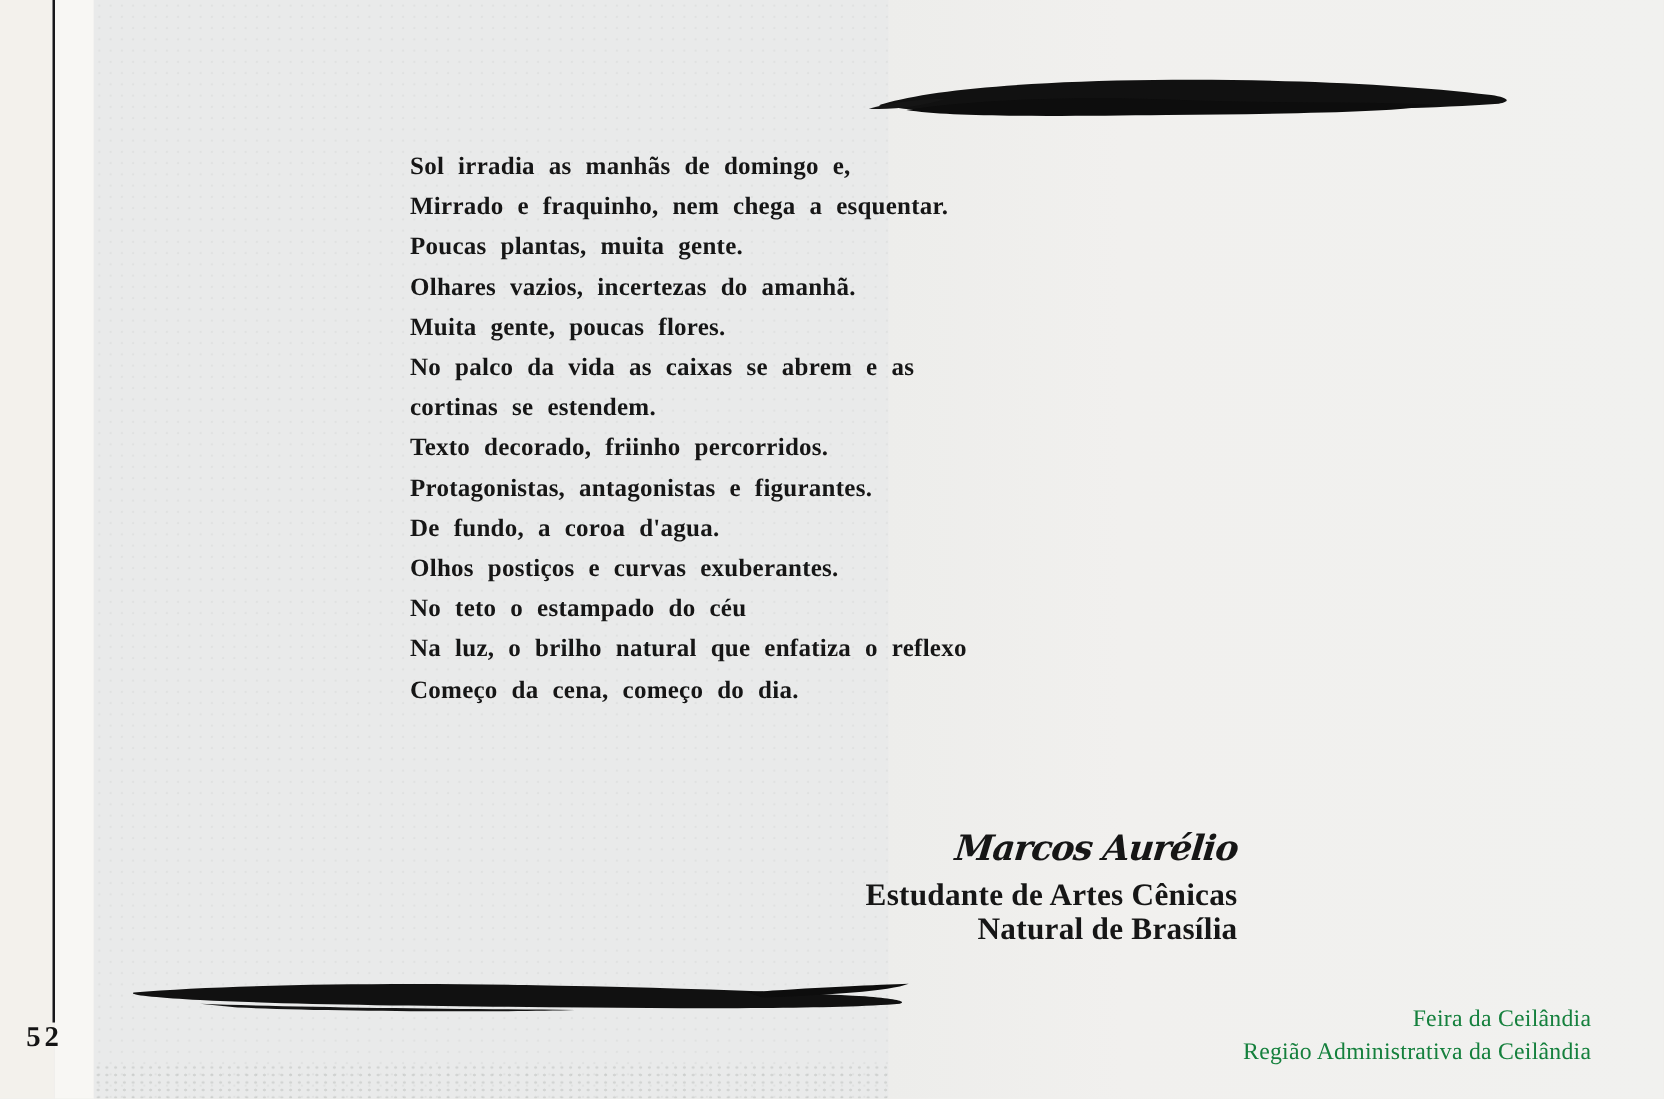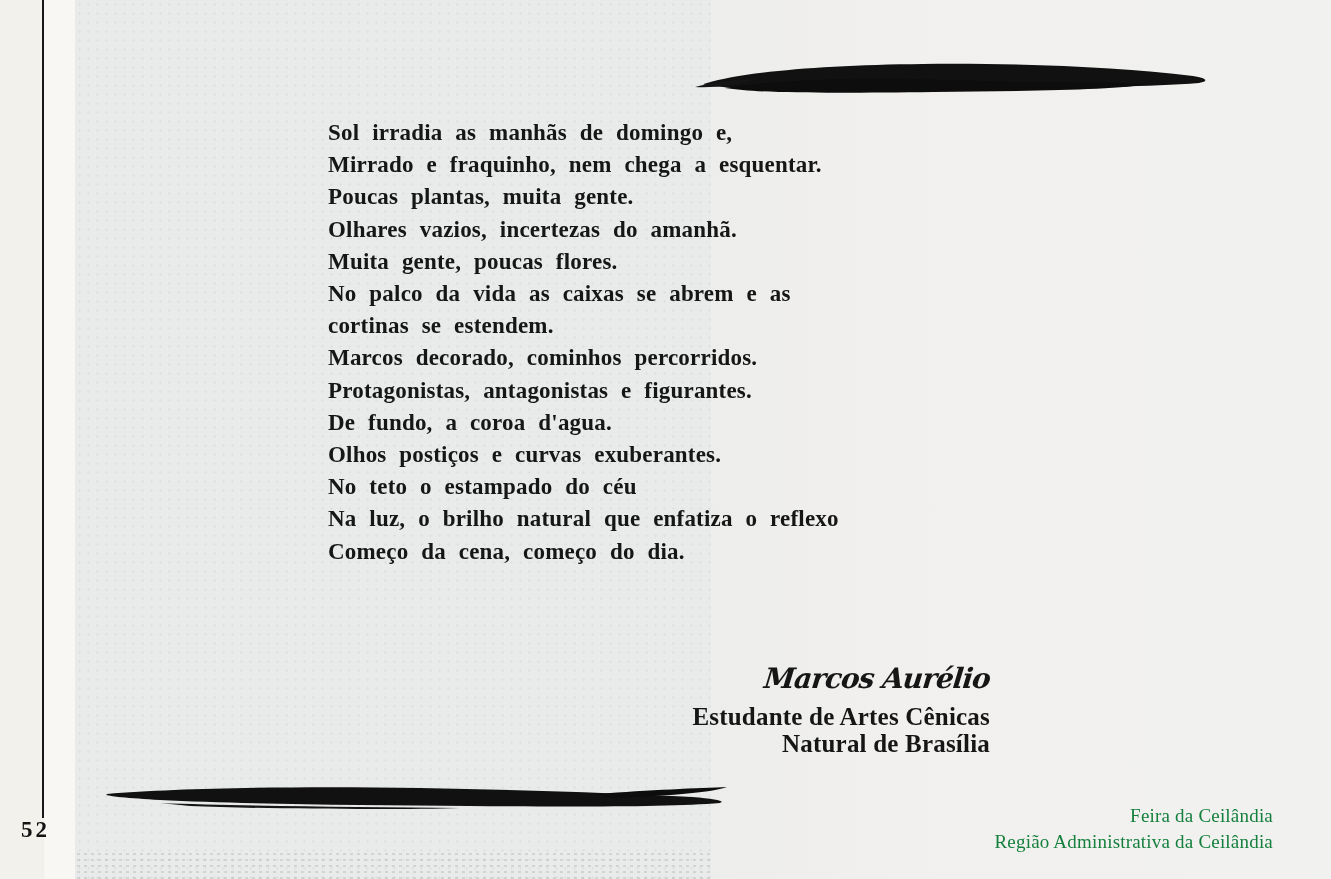--- a/index.html
+++ b/index.html
@@ -48,21 +48,21 @@
   
   .brush { position: absolute; }
   .brush svg { display: block; }
   #brush-top { left: 693px; top: 56px; width: 522px; height: 44px; }
   #brush-bottom { left: 100px; top: 779px; width: 630px; height: 38px; }
 
   
   #poem {
     position: absolute; left: 328px; top: 117px; width: 560px;
     color: #161616;
-    font-size: 23px;
+    font-size: 20px;
     font-weight: 700;
     line-height: 32.2px;
     letter-spacing: 0.2px;
     word-spacing: 0.3em;
   }
 
   
   #author-block {
     position: absolute; right: 341px; top: 662px; width: 420px;
     text-align: right;
@@ -134,21 +134,21 @@
   </div>
 
   <div id="poem">
     <div>Sol irradia as manhãs de domingo e,</div>
     <div>Mirrado e fraquinho, nem chega a esquentar.</div>
     <div>Poucas plantas, muita gente.</div>
     <div>Olhares vazios, incertezas do amanhã.</div>
     <div>Muita gente, poucas flores.</div>
     <div>No palco da vida as caixas se abrem e as</div>
     <div>cortinas se estendem.</div>
-    <div>Marcos decorado, cominhos percorridos.</div>
+    <div>Texto decorado, friinho percorridos.</div>
     <div>Protagonistas, antagonistas e figurantes.</div>
     <div>De fundo, a coroa d'agua.</div>
     <div>Olhos postiços e curvas exuberantes.</div>
     <div>No teto o estampado do céu</div>
     <div>Na luz, o brilho natural que enfatiza o reflexo</div>
     <div>Começo da cena, começo do dia.</div>
   </div>
 
   <div id="author-block">
     <div id="author-signature">Marcos Aurélio</div>

